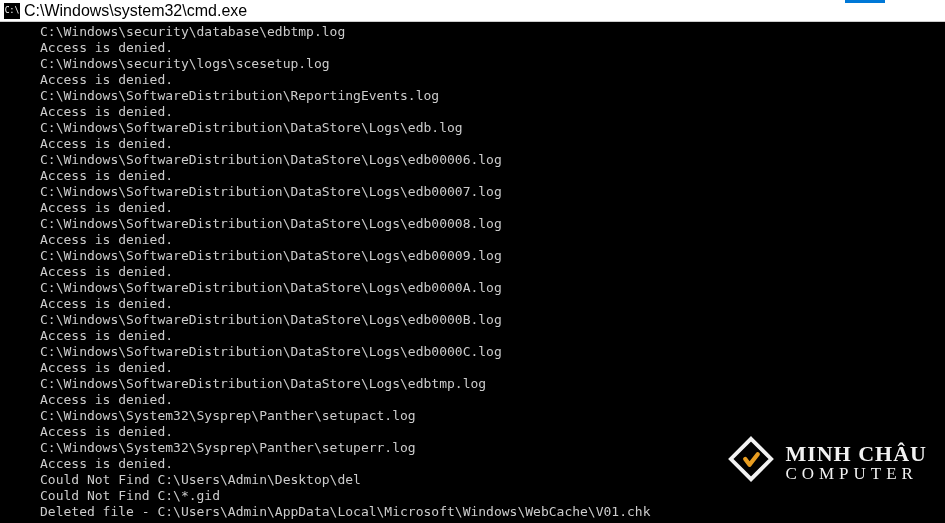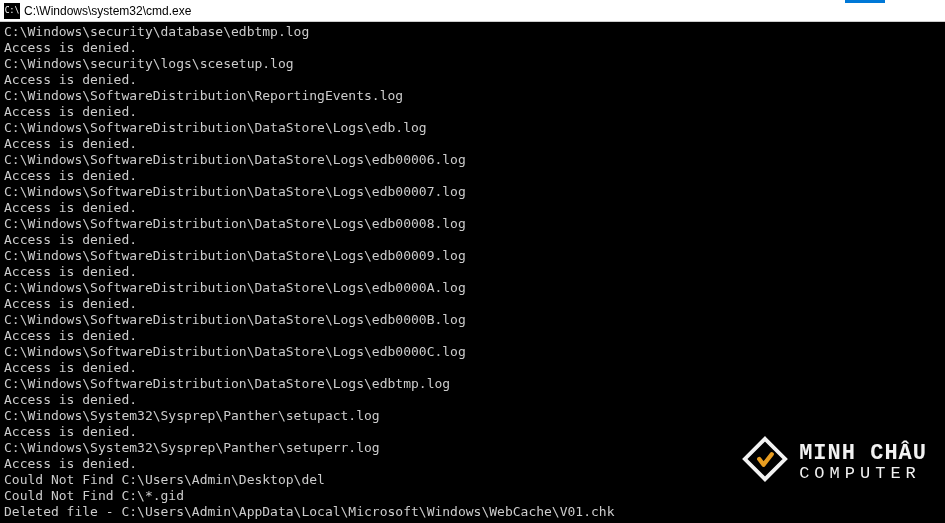--- a/index.html
+++ b/index.html
@@ -25,50 +25,51 @@
       background: #000;
       margin-right: 4px;
       display: flex;
       align-items: center;
       justify-content: center;
       font-size: 8px;
       color: #fff;
       font-family: monospace;
     }
     .titlebar-text {
-      font-size: 12px;
+      font-size: 16px;
       font-family: 'Segoe UI', Tahoma, sans-serif;
       color: #000;
     }
     .terminal {
       background: #000;
       color: #ccc;
       font-size: 13px;
       line-height: 16px;
       padding: 2px 4px;
       white-space: pre;
       font-family: Consolas, 'Lucida Console', monospace;
       height: calc(523px - 22px);
       overflow: hidden;
+      margin-left: 36px;
     }
     .terminal-line {
       display: block;
     }
     .watermark {
       position: absolute;
       right: 18px;
       bottom: 40px;
       display: flex;
       align-items: center;
       gap: 10px;
       opacity: 0.95;
       pointer-events: none;
     }
     .watermark-text {
-      font-family: Liberation Mono, monospace;
+      font-family: Liberation Serif, serif;
       color: #fff;
       line-height: 1;
       margin-top: 7px;
     }
     .watermark-line1 {
       font-size: 22px;
       font-weight: 900;
       letter-spacing: 1px;
     }
     .watermark-line2 {

